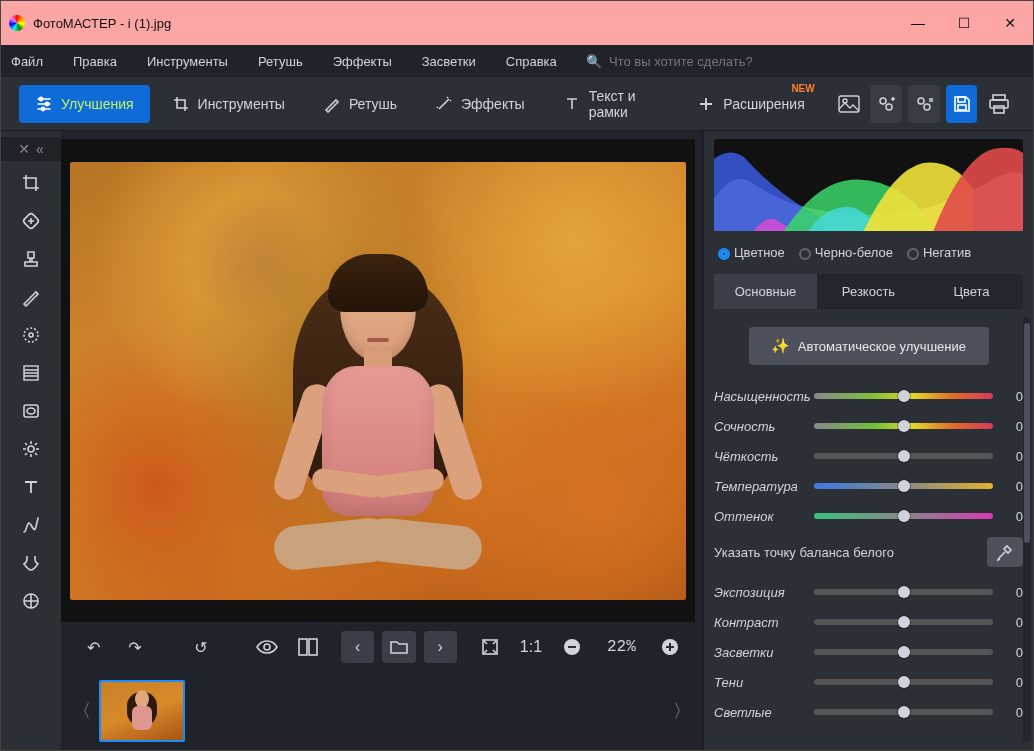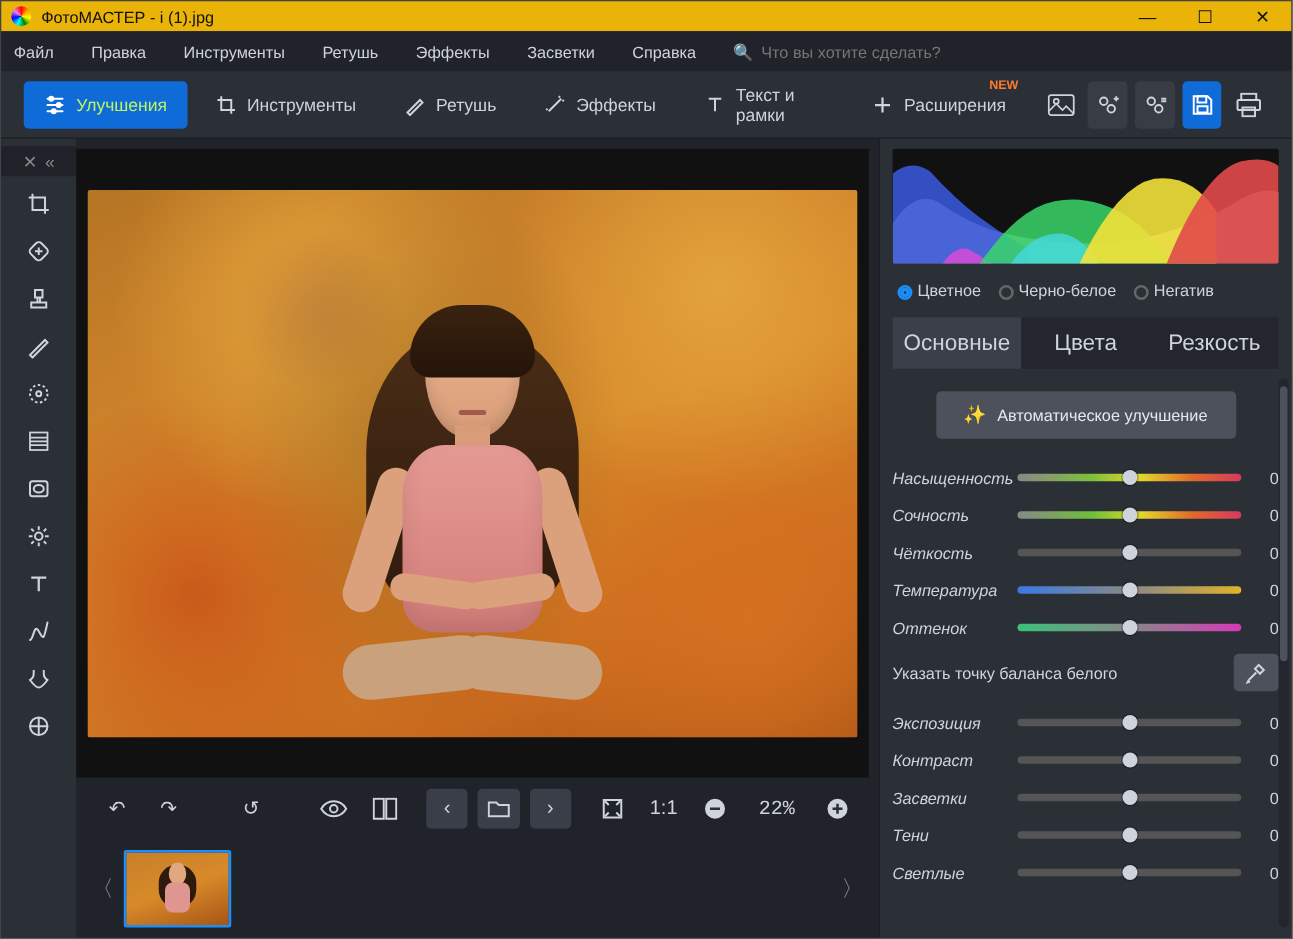--- a/index.html
+++ b/index.html
@@ -1,18 +1,18 @@
 <!DOCTYPE html>
 <html><head>
 <meta charset="utf-8">
 <style>
 * { box-sizing: border-box; margin: 0; padding: 0; font-family: "Segoe UI", Arial, sans-serif; }
 body { background: #fff; width: 1034px; height: 751px; overflow: hidden; user-select: none; }
 .window { width: 1034px; height: 751px; background: #2b2f36; display: flex; flex-direction: column; border: 1px solid #444; }
-.titlebar { height: 24px; background: #eab308; display: flex; align-items: center; padding-left: 8px; color: #111; font-size: 13px; }
+.titlebar { height: 44px; background: #fca5a5; display: flex; align-items: center; padding-left: 8px; color: #111; font-size: 13px; }
 .titlebar .logo { width: 16px; height: 16px; border-radius: 50%; background: conic-gradient(red,orange,yellow,green,cyan,blue,violet,red); margin-right: 8px; }
 .titlebar .title { flex: 1; }
 .winbtn { width: 46px; height: 32px; display: flex; align-items: center; justify-content: center; font-size: 14px; color: #111; }
 .menubar { height: 32px; background: #20232a; display: flex; align-items: center; padding: 0 10px; gap: 30px; font-size: 13px; color: #cfd3dc; }
 .menubar .search { display:flex; align-items:center; gap:6px; color:#666; }
 .menubar .search input { background: transparent; border: none; color: #999; font-size: 13px; outline: none; width: 180px; }
 .toolbar { height: 54px; background: #2b2f36; display: flex; align-items: center; padding: 0 18px; gap: 0; border-bottom: 1px solid #1a1c20; }
 .toolbtn { height: 38px; display:flex; align-items:center; gap:8px; padding: 0 16px; border-radius: 4px; color:#cfd3dc; font-size:14px; margin-right:6px; position:relative;}
 .toolbtn.active { background:#0f6bd8; color:#bef264; }
 .toolbtn .ic { width:18px; height:18px; display:inline-flex; align-items:center; justify-content:center; font-size:16px; }
@@ -67,21 +67,21 @@
 .thumb .mhead { position:absolute; left:50%; top:8px; transform:translateX(-50%); width:14px; height:18px; background:#e1a87f; border-radius:50%; z-index:2;}
 .thumb .mtorso{ position:absolute; left:50%; top:24px; transform:translateX(-50%); width:20px; height:24px; background:#e09690; border-radius:6px; z-index:2;}
 
 .right { width:330px; background:#2b2f36; display:flex; flex-direction:column; border-left:1px solid #1a1c20;}
 .histo { height:92px; margin:8px 10px 4px 10px; background:#111; position:relative; border-radius:2px; overflow:hidden;}
 .histo svg { width:100%; height:100%; display:block;}
 .radiorow { display:flex; gap:14px; align-items:center; padding:10px 14px; color:#cfd3dc; font-size:13px; }
 .radio { width:12px; height:12px; border-radius:50%; border:2px solid #666; display:inline-block; margin-right:4px; vertical-align:middle;}
 .radio.active { border-color:#1a8ffb; box-shadow: inset 0 0 0 3px #1a8ffb; }
 .tabs { display:flex; margin:4px 10px 0 10px; }
-.tab { flex:1; text-align:center; padding:10px 0; color:#cfd3dc; font-size:18px; background:#23262d; }
+.tab { flex:1; text-align:center; padding:10px 0; color:#cfd3dc; font-size:13px; background:#23262d; }
 .tab.active { background:#3a3f49; }
 .panel { flex:1; overflow:hidden; padding:8px 10px 4px 10px; position:relative;}
 .autobtn { margin:10px auto 16px auto; width:240px; height:38px; background:#4c515b; border-radius:4px; display:flex; align-items:center; justify-content:center; gap:8px; color:#e6e8ee; font-size:13px;}
 .autobtn .ic { font-size:15px; }
 .sliderrow { display:flex; align-items:center; height:30px; color:#cfd3dc; font-size:13px; gap:6px;}
 .sliderrow .lbl { width:94px;font-style:italic; }
 .sliderrow .track { flex:1; height:6px; border-radius:3px; position:relative; }
 .track.grad-sat { background: linear-gradient(90deg,#888 0%, #7fbf3a 33%, #e2d82a 55%, #e06a2a 78%, #d63a5e 100%); }
 .track.grad-vib { background: linear-gradient(90deg,#888 0%, #6fbf3a 33%, #e2d82a 55%, #e06a2a 78%, #d63a5e 100%); }
 .track.grey { background:#555; }
@@ -403,22 +403,22 @@
       </div>
 
       <div class="radiorow">
         <span><span class="radio active"></span><span>Цветное</span></span>
         <span><span class="radio"></span><span>Черно-белое</span></span>
         <span><span class="radio"></span><span>Негатив</span></span>
       </div>
 
       <div class="tabs">
         <div class="tab active">Основные</div>
+        <div class="tab">Резкость</div>
         <div class="tab">Цвета</div>
-        <div class="tab">Резкость</div>
       </div>
 
       <div class="panel">
         <div class="autobtn">
           <span class="ic">✨</span>
           <span>Автоматическое улучшение</span>
         </div>
 
         <div class="sliderrow">
           <div class="lbl">Насыщенность</div>

